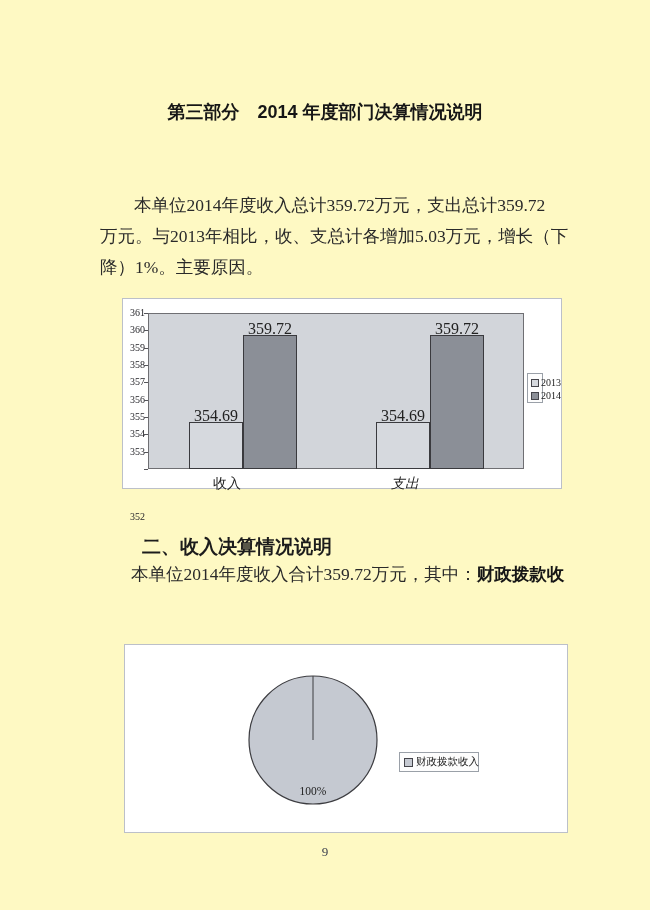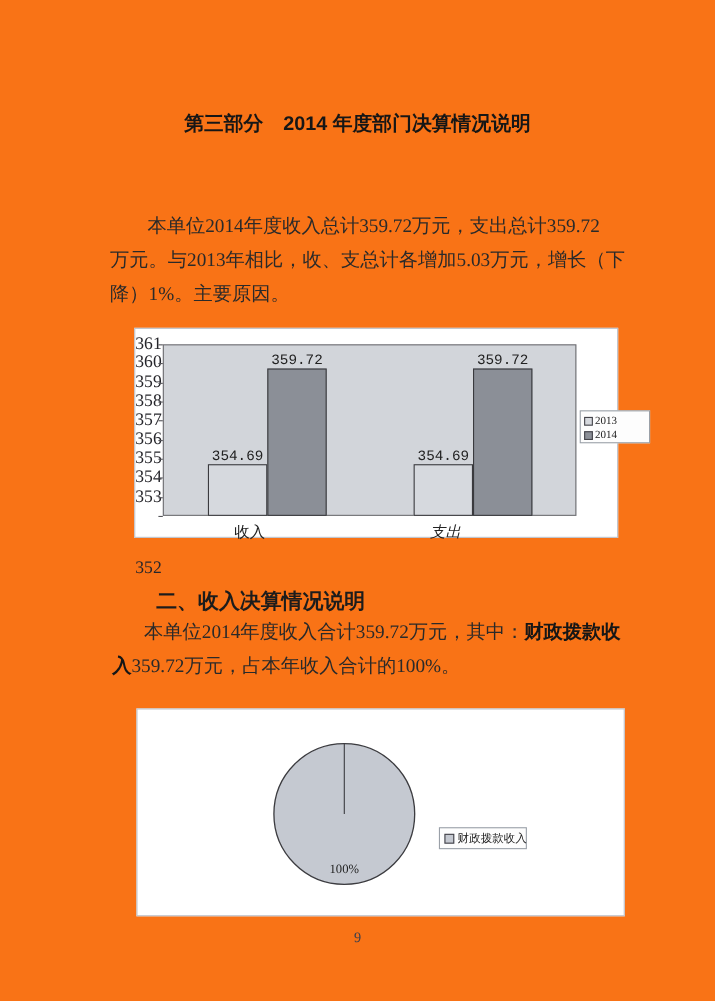--- a/index.html
+++ b/index.html
@@ -1,21 +1,21 @@
 <!DOCTYPE html>
 <html><head>
 <meta charset="utf-8">
 <style>
   html,body{margin:0;padding:0;}
   body{
     width:650px;height:910px;background:#f4f5f4;
     font-family:"Liberation Serif", serif;
   }
   .page{
-    position:relative;width:650px;height:910px;background:#f97316;
+    position:relative;width:650px;height:910px;background:#fef9c3;
     overflow:hidden;color:#242424;
   }
   .doc-title{
     position:absolute;left:0;right:0;top:100px;margin:0;
     text-align:center;font-size:18px;font-weight:bold;color:#161616;
     font-family:"Liberation Sans", sans-serif;white-space:nowrap;
   }
   .sec-heading{
     position:absolute;font-size:19px;font-weight:bold;color:#1c1c1c;
     font-family:"Liberation Sans", sans-serif;white-space:nowrap;
@@ -38,42 +38,42 @@
     box-sizing:border-box;
   }
   .bar-box{left:122px;top:298px;width:440px;height:191px;}
   .pie-box{left:124px;top:644px;width:444px;height:189px;}
 
   .plot{
     position:absolute;left:25px;top:14px;width:376px;height:156px;
     background:#d2d5da;border:1px solid #6f6f73;box-sizing:border-box;
   }
   .ytick-label{
-    position:absolute;width:22px;text-align:right;font-size:16px;
+    position:absolute;width:22px;text-align:right;font-size:10px;
     color:#26262b;line-height:10px;font-family:"Liberation Serif", serif;
   }
   .ytick-mark{
     position:absolute;width:4px;height:1px;background:#55555a;
   }
   .bar{
     position:absolute;box-sizing:border-box;border:1px solid #3a3a3e;
   }
   .bar-value{
-    position:absolute;font-size:13px;color:#222;text-align:center;
-    white-space:nowrap;font-family:Liberation Mono, monospace;
+    position:absolute;font-size:16px;color:#222;text-align:center;
+    white-space:nowrap;font-family:Liberation Serif, serif;
   }
   .cat-label{
     position:absolute;font-size:14px;color:#222;text-align:left;
     white-space:nowrap;font-family:"Liberation Serif", serif;
   }
   .legend{
     position:absolute;background:#fdfdfd;border:1px solid #9aa0a8;
     box-sizing:border-box;font-family:"Liberation Serif", serif;
   }
-  .bar-legend{left:404px;top:74px;width:64px;height:30px;padding:2px 0 0 3px;}
+  .bar-legend{left:404px;top:74px;width:16px;height:30px;padding:2px 0 0 3px;}
   .lg-row{display:flex;align-items:center;height:13px;font-size:10px;color:#222;}
   .sw{
     display:inline-block;width:8px;height:8px;border:1px solid #44444a;
     box-sizing:border-box;margin-right:2px;flex:0 0 auto;
   }
   .pie-svg{position:absolute;left:0;top:0;}
   .pie-label{
     position:absolute;left:158px;top:140px;width:60px;text-align:center;
     font-size:11.5px;color:#222;
   }
@@ -140,23 +140,20 @@
       <div class="bar-value" style="left: 243px; width: 74px; top: 108.373px;">354.69</div>
       <div class="bar" style="left: 307px; top: 36.1867px; width: 54px; height: 133.813px; background: rgb(139, 143, 151);"></div>
       <div class="bar-value" style="left: 297px; width: 74px; top: 21.1867px;">359.72</div>
       <div class="cat-label" style="left: 268px; width: 60px; top: 176px; font-style: italic;">支出</div>
     </div>
 
   <div class="sec-heading s2h">二、收入决算情况说明</div>
   <div class="body-line l4">
     <span>本单位2014年度收入合计359.72万元，其中：</span><b>财政拨款收</b>
   </div>
-  <div class="body-line l5">
-    <b>入</b><span>359.72万元，占本年收入合计的100%。</span>
-  </div>
 
   <div class="chart-box pie-box">
     <svg class="pie-svg" id="pieSvg" width="442" height="187">
         <circle cx="188" cy="95" r="64" fill="#c5c9d1" stroke="#3c3c40" stroke-width="1.2"></circle>
         <line x1="188" y1="95" x2="188" y2="31" stroke="#3c3c40" stroke-width="1"></line>
       </svg>
     <div class="pie-label">100%</div>
     <div class="legend pie-legend">
       <span class="sw" id="swPie" style="background: rgb(197, 201, 209);"></span>
       <span>财政拨款收入</span>

